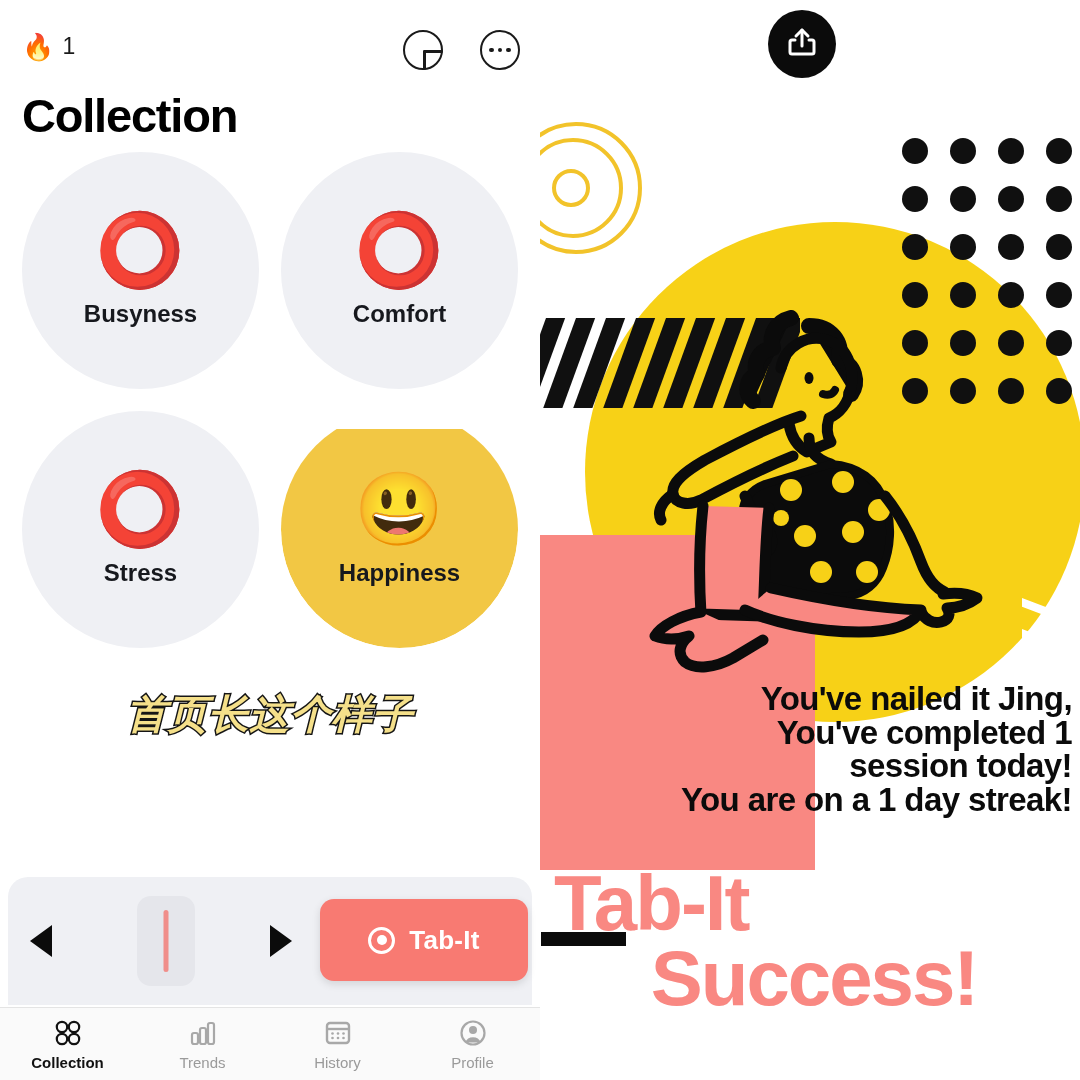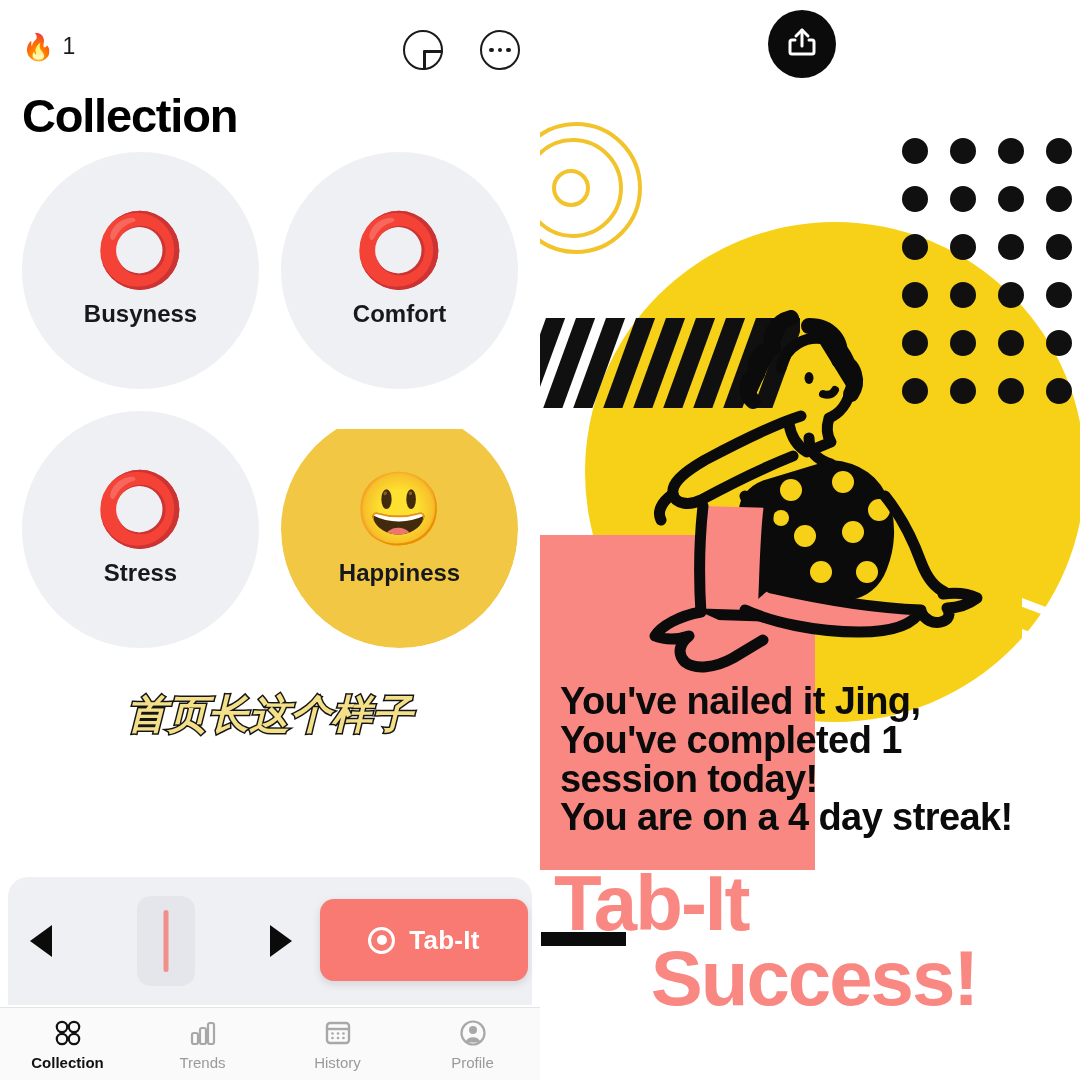--- a/index.html
+++ b/index.html
@@ -164,22 +164,22 @@
 
   .share-btn {
     position:absolute; left:228px; top:10px; width:68px; height:68px;
     border-radius:50%; background:#0b0b0b;
     display:flex; align-items:center; justify-content:center;
   }
 
   .illustration { position:absolute; left:55px; top:310px; width:430px; height:370px; }
 
   .success-msg {
-    position:absolute; left:20px; top:682px; width:520px;
-    font-size:38px; font-weight:bold; color:#0b0b0b;
+    position:absolute; left:12px; top:682px; width:520px;
+    text-align:right; font-size:33px; font-weight:bold; color:#0b0b0b;
     line-height:1.02; letter-spacing:-0.6px;
   }
   .success-msg span { display:block; }
 
   .success-title {
     position:absolute; left:14px; top:866px; width:520px;
     font-size:78px; font-weight:bold; color:#f98882;
     line-height:0.96; letter-spacing:-2px;
   }
   .success-title span { display:block; }
@@ -424,21 +424,21 @@
           <line x1="17" y1="5" x2="17" y2="21" stroke="#fff" stroke-width="3" stroke-linecap="round"></line>
           <path d="M11 11 L17 5 L23 11" fill="none" stroke="#fff" stroke-width="3" stroke-linecap="round" stroke-linejoin="round"></path>
         </svg>
       </span>
     </div>
 
     <div class="success-msg">
       <span>You've nailed it Jing,</span>
       <span>You've completed 1</span>
       <span>session today!</span>
-      <span>You are on a 4 day streak!</span>
+      <span>You are on a 1 day streak!</span>
     </div>
 
     <div class="success-title">
       <span class="l1">Tab-It</span>
       <span class="l2">Success!</span>
     </div>
   </div>
 </div>
 
 </body></html>

